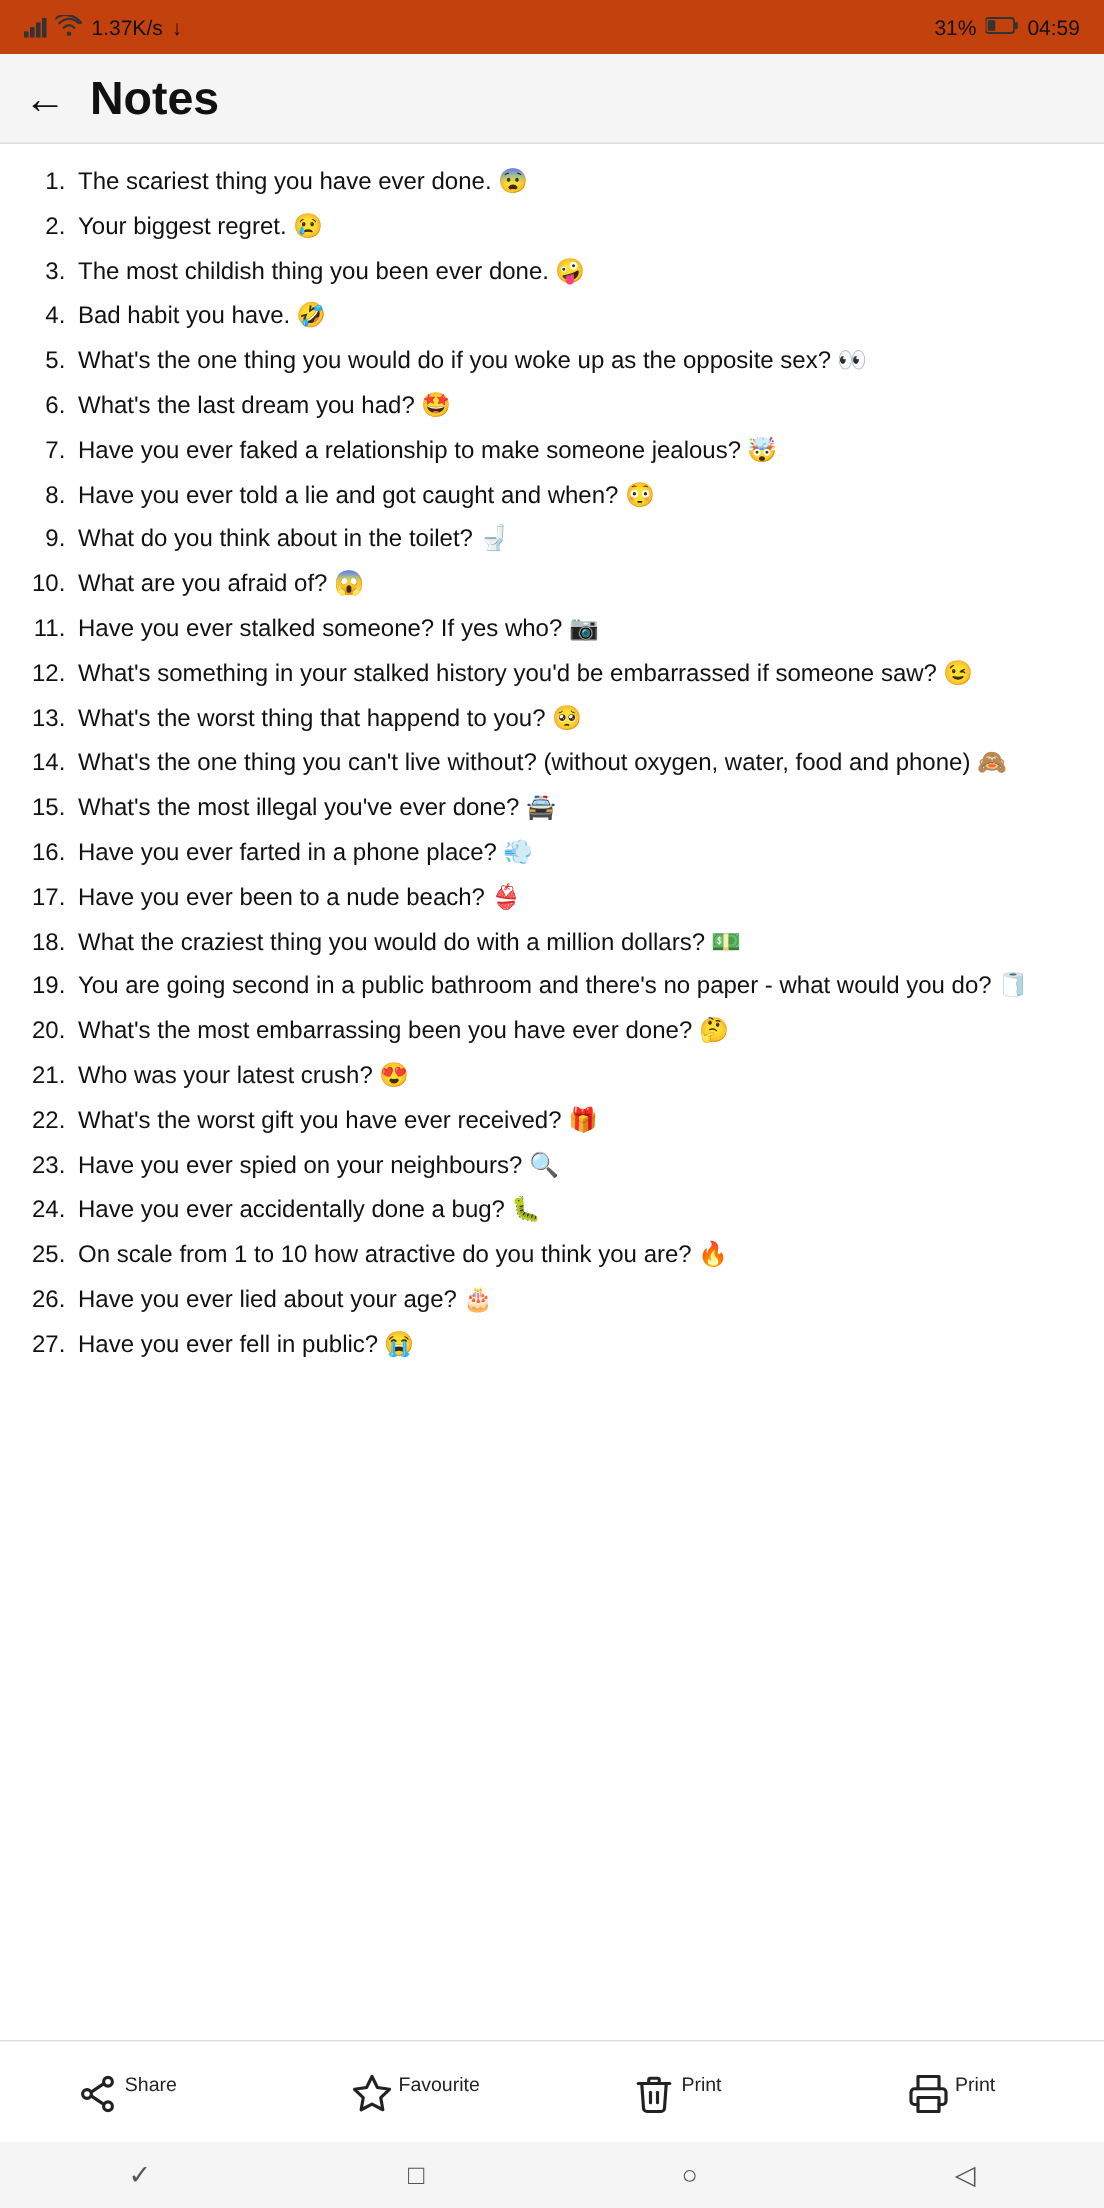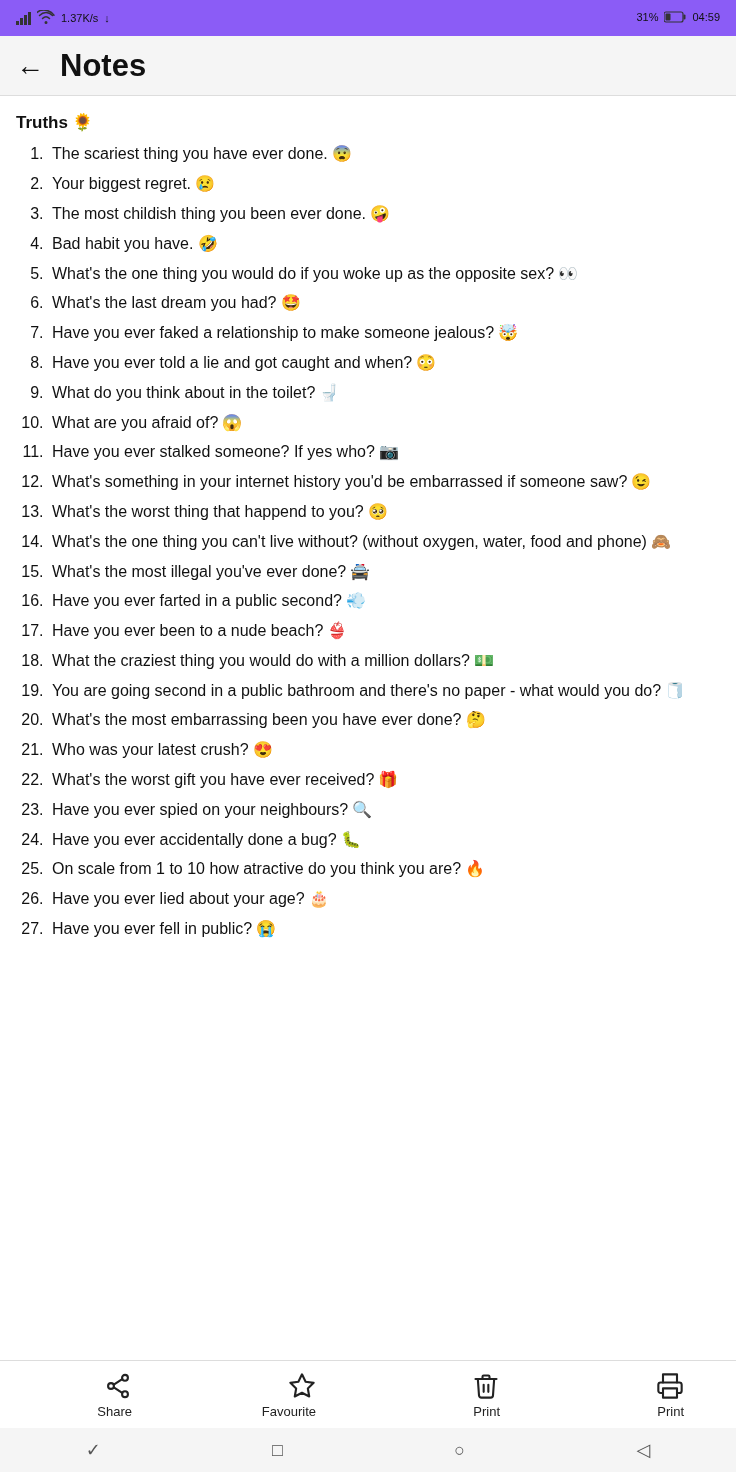--- a/index.html
+++ b/index.html
@@ -12,22 +12,22 @@
       font-size: 16px;
       color: #111;
     }
 
     
     .status-bar {
       display: flex;
       justify-content: space-between;
       align-items: center;
       padding: 6px 16px;
-      background: #8b5cf6;
-      font-size: 11px;
+      background: #c2410c;
+      font-size: 14px;
       font-weight: 500;
       height: 36px;
     }
     .status-left { display: flex; align-items: center; gap: 6px; }
     .status-right { display: flex; align-items: flex-start; gap: 6px; }
 
     
     .header {
       display: flex;
       align-items: center;
@@ -76,22 +76,22 @@
       display: flex;
       justify-content: space-around;
       align-items: center;
       background: #fff;
       border-top: 1px solid #ddd;
       padding: 10px 0 8px 0;
       height: 68px;
     }
     .bottom-action {
       display: flex;
-      flex-direction: column;
-      align-items: flex-end;
+      flex-direction: row;
+      align-items: flex-start;
       gap: 4px;
       cursor: pointer;
       font-size: 13px;
       color: #222;
       min-width: 80px;
     }
     .bottom-action svg {
       width: 28px;
       height: 28px;
     }
@@ -153,38 +153,37 @@
     <span>04:59</span>
   </div>
 </div>
 
 <div class="header">
   <span class="back-arrow">←</span>
   <span class="header-title">Notes</span>
 </div>
 
 <div class="content">
-  <div class="section-title">Truths 🌻</div>
   <ol class="questions-list">
   <li>The scariest thing you have ever done. 😨</li>
       <li>Your biggest regret. 😢</li>
       <li>The most childish thing you been ever done. 🤪</li>
       <li>Bad habit you have. 🤣</li>
       <li>What's the one thing you would do if you woke up as the opposite sex? 👀</li>
       <li>What's the last dream you had? 🤩</li>
       <li>Have you ever faked a relationship to make someone jealous? 🤯</li>
       <li>Have you ever told a lie and got caught and when? 😳</li>
       <li>What do you think about in the toilet? 🚽</li>
       <li>What are you afraid of? 😱</li>
       <li>Have you ever stalked someone? If yes who? 📷</li>
-      <li>What's something in your internet history you'd be embarrassed if someone saw? 😉</li>
+      <li>What's something in your stalked history you'd be embarrassed if someone saw? 😉</li>
       <li>What's the worst thing that happend to you? 🥺</li>
       <li>What's the one thing you can't live without? (without oxygen, water, food and phone) 🙈</li>
       <li>What's the most illegal you've ever done? 🚔</li>
-      <li>Have you ever farted in a public second? 💨</li>
+      <li>Have you ever farted in a phone place? 💨</li>
       <li>Have you ever been to a nude beach? 👙</li>
       <li>What the craziest thing you would do with a million dollars? 💵</li>
       <li>You are going second in a public bathroom and there's no paper - what would you do? 🧻</li>
       <li>What's the most embarrassing been you have ever done? 🤔</li>
       <li>Who was your latest crush? 😍</li>
       <li>What's the worst gift you have ever received? 🎁</li>
       <li>Have you ever spied on your neighbours? 🔍</li>
       <li>Have you ever accidentally done a bug? 🐛</li>
       <li>On scale from 1 to 10 how atractive do you think you are? 🔥</li>
       <li>Have you ever lied about your age? 🎂</li>

